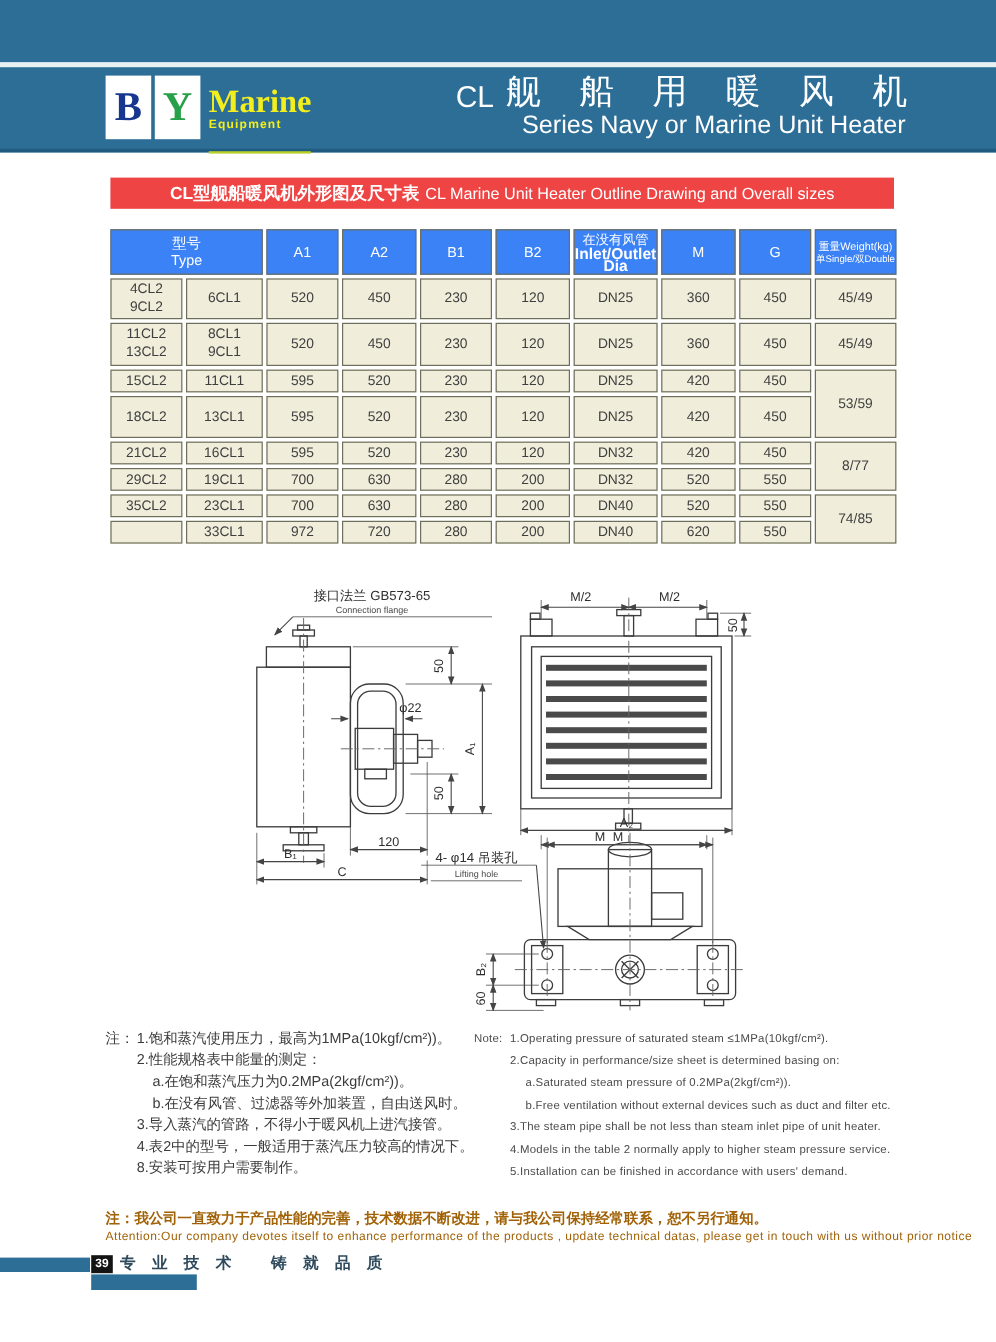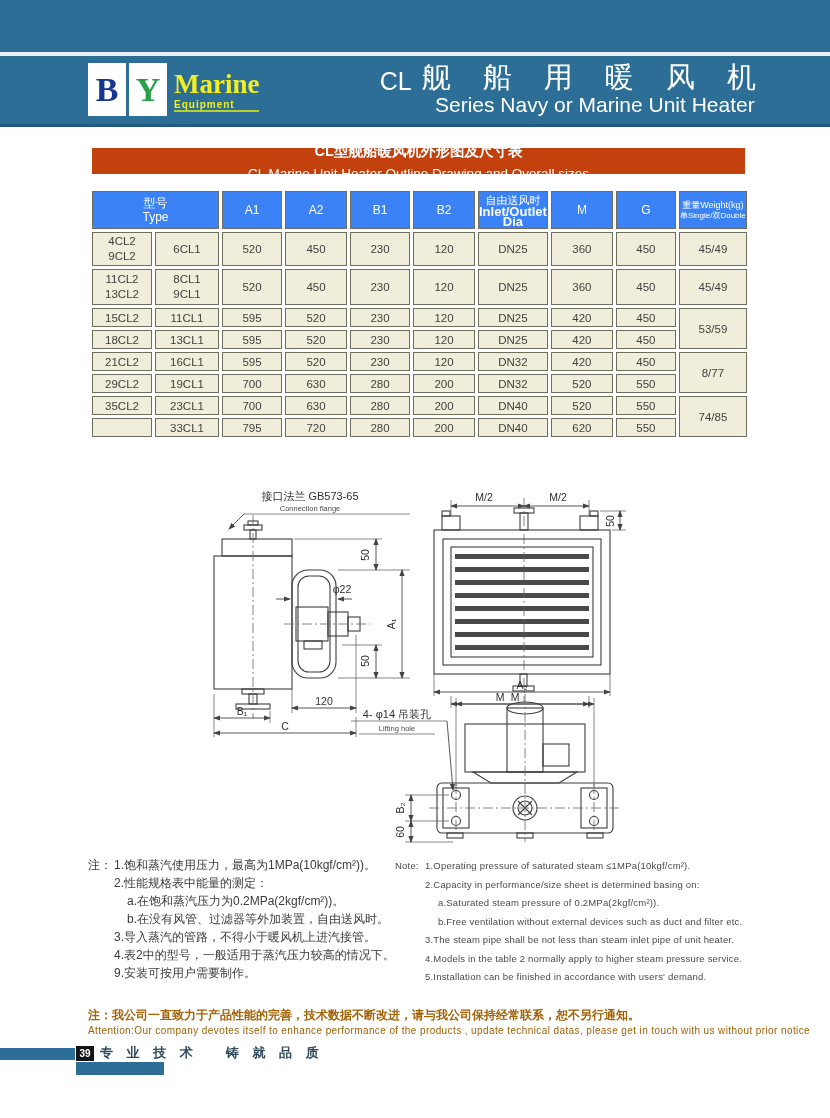--- a/index.html
+++ b/index.html
@@ -10,33 +10,33 @@
   .top-strip{position:absolute;left:0;top:0;width:830px;height:52px;background:#2d6e97;}
   .top-sep{position:absolute;left:0;top:52px;width:830px;height:4px;background:#e9f0f4;}
   .band{position:absolute;left:0;top:56px;width:830px;height:68px;background:#2d6e97;
         border-bottom:3px solid #1f5a80;}
   .logo{position:absolute;left:88px;top:7px;display:flex;align-items:flex-start;}
   .logo-box{width:38px;height:53px;background:#ffffff;display:flex;align-items:center;
             justify-content:center;font-family:"Liberation Serif",serif;font-weight:bold;
             font-size:34px;margin-right:3px;}
   .logo-b{color:#16368f;}
   .logo-y{color:#27a04a;}
-  .logo-word{margin-left:4px;padding-bottom:0;border-bottom:2px solid #b9d026;}
+  .logo-word{margin-left:4px;padding-bottom:16px;border-bottom:2px solid #b9d026;}
   .logo-marine{font-family:"Liberation Serif",serif;font-weight:bold;font-size:27px;
                color:#f2ef1d;line-height:30px;margin-top:6px;}
   .logo-equip{font-size:10px;color:#f2ef1d;font-weight:bold;line-height:11px;letter-spacing:1px;}
   .head-title{position:absolute;right:62px;top:4px;display:flex;align-items:flex-end;}
   .head-code{color:#ffffff;font-size:25px;line-height:26px;margin-right:10px;margin-bottom:22px;}
   .head-cn{color:#ffffff;font-size:29px;letter-spacing:12px;line-height:34px;white-space:nowrap;}
   .head-en{color:#ffffff;font-size:21px;line-height:22px;text-align:center;}
 
   
-  .sec-title{position:absolute;left:92px;top:148px;width:653px;height:26px;background:#c2410c;
+  .sec-title{position:absolute;left:92px;top:148px;width:653px;height:26px;background:#ef4444;
              color:#ffffff;display:flex;align-items:center;justify-content:center;gap:5px;
-             white-space:nowrap;flex-direction:column;}
+             white-space:nowrap;}
   .sec-cn{font-size:14.5px;font-weight:bold;}
   .sec-en{font-size:13.5px;}
 
   
   table.dim{position:absolute;left:89px;top:188px;border-collapse:separate;border-spacing:3px;
             table-layout:fixed;}
   table.dim td,table.dim th{border:1px solid #6e6e5d;text-align:center;vertical-align:middle;
             padding:0;overflow:hidden;}
   table.dim th{background:#3b82f6;color:#ffffff;font-weight:normal;}
   table.dim td{background:#f0edda;color:#3f3f3f;font-size:11.5px;}
@@ -127,21 +127,21 @@
         <tr style="height:38px">
       <th colspan="2">
         <div class="h-main">型号</div>
         <div class="h-main">Type</div>
       </th>
       <th class="h-main">A1</th>
       <th class="h-main">A2</th>
       <th class="h-main">B1</th>
       <th class="h-main">B2</th>
       <th>
-        <div class="h-main" style="font-size:11px">自由送风时</div>
+        <div class="h-main" style="font-size:11px">在没有风管</div>
         <div class="h-sub">Inlet/Outlet Dia</div>
       </th>
       <th class="h-main">M</th>
       <th class="h-main">G</th>
       <th>
         <div class="h-w1">重量Weight(kg)</div>
         <div class="h-w2">单Single/双Double</div>
       </th>
     </tr>
     <tr style="height:34px">
@@ -182,21 +182,21 @@
       <td>11CL1</td>
       <td>595</td>
       <td>520</td>
       <td>230</td>
       <td>120</td>
       <td>DN25</td>
       <td>420</td>
       <td>450</td>
       <td rowspan="2">53/59</td>
     </tr>
-    <tr style="height:19px">
+    <tr style="height:35px">
       <td>18CL2</td>
       <td>13CL1</td>
       <td>595</td>
       <td>520</td>
       <td>230</td>
       <td>120</td>
       <td>DN25</td>
       <td>420</td>
       <td>450</td>
     </tr>
@@ -231,21 +231,21 @@
       <td>280</td>
       <td>200</td>
       <td>DN40</td>
       <td>520</td>
       <td>550</td>
       <td rowspan="2">74/85</td>
     </tr>
     <tr style="height:19px">
       <td></td>
       <td>33CL1</td>
-      <td>795</td>
+      <td>972</td>
       <td>720</td>
       <td>280</td>
       <td>200</td>
       <td>DN40</td>
       <td>620</td>
       <td>550</td>
     </tr>
   </tbody>
     </table>
 
@@ -437,21 +437,21 @@
   </svg>
 
   <div class="notes-cn">
     <span class="notes-label">注：</span>
     <div>1.饱和蒸汽使用压力，最高为1MPa(10kgf/cm²))。</div>
     <div>2.性能规格表中能量的测定：</div>
     <div class="ind">a.在饱和蒸汽压力为0.2MPa(2kgf/cm²))。</div>
     <div class="ind">b.在没有风管、过滤器等外加装置，自由送风时。</div>
     <div>3.导入蒸汽的管路，不得小于暖风机上进汽接管。</div>
     <div>4.表2中的型号，一般适用于蒸汽压力较高的情况下。</div>
-    <div>9.安装可按用户需要制作。</div>
+    <div>8.安装可按用户需要制作。</div>
   </div>
   <div class="notes-en">
     <span class="notes-label">Note:</span>
     <div>1.Operating pressure of saturated steam ≤1MPa(10kgf/cm²).</div>
     <div>2.Capacity in performance/size sheet is determined basing on:</div>
     <div class="ind">a.Saturated steam pressure of 0.2MPa(2kgf/cm²)).</div>
     <div class="ind">b.Free ventilation without external devices such as duct and filter etc.</div>
     <div>3.The steam pipe shall be not less than steam inlet pipe of unit heater.</div>
     <div>4.Models in the table 2 normally apply to higher steam pressure service.</div>
     <div>5.Installation can be finished in accordance with users' demand.</div>

